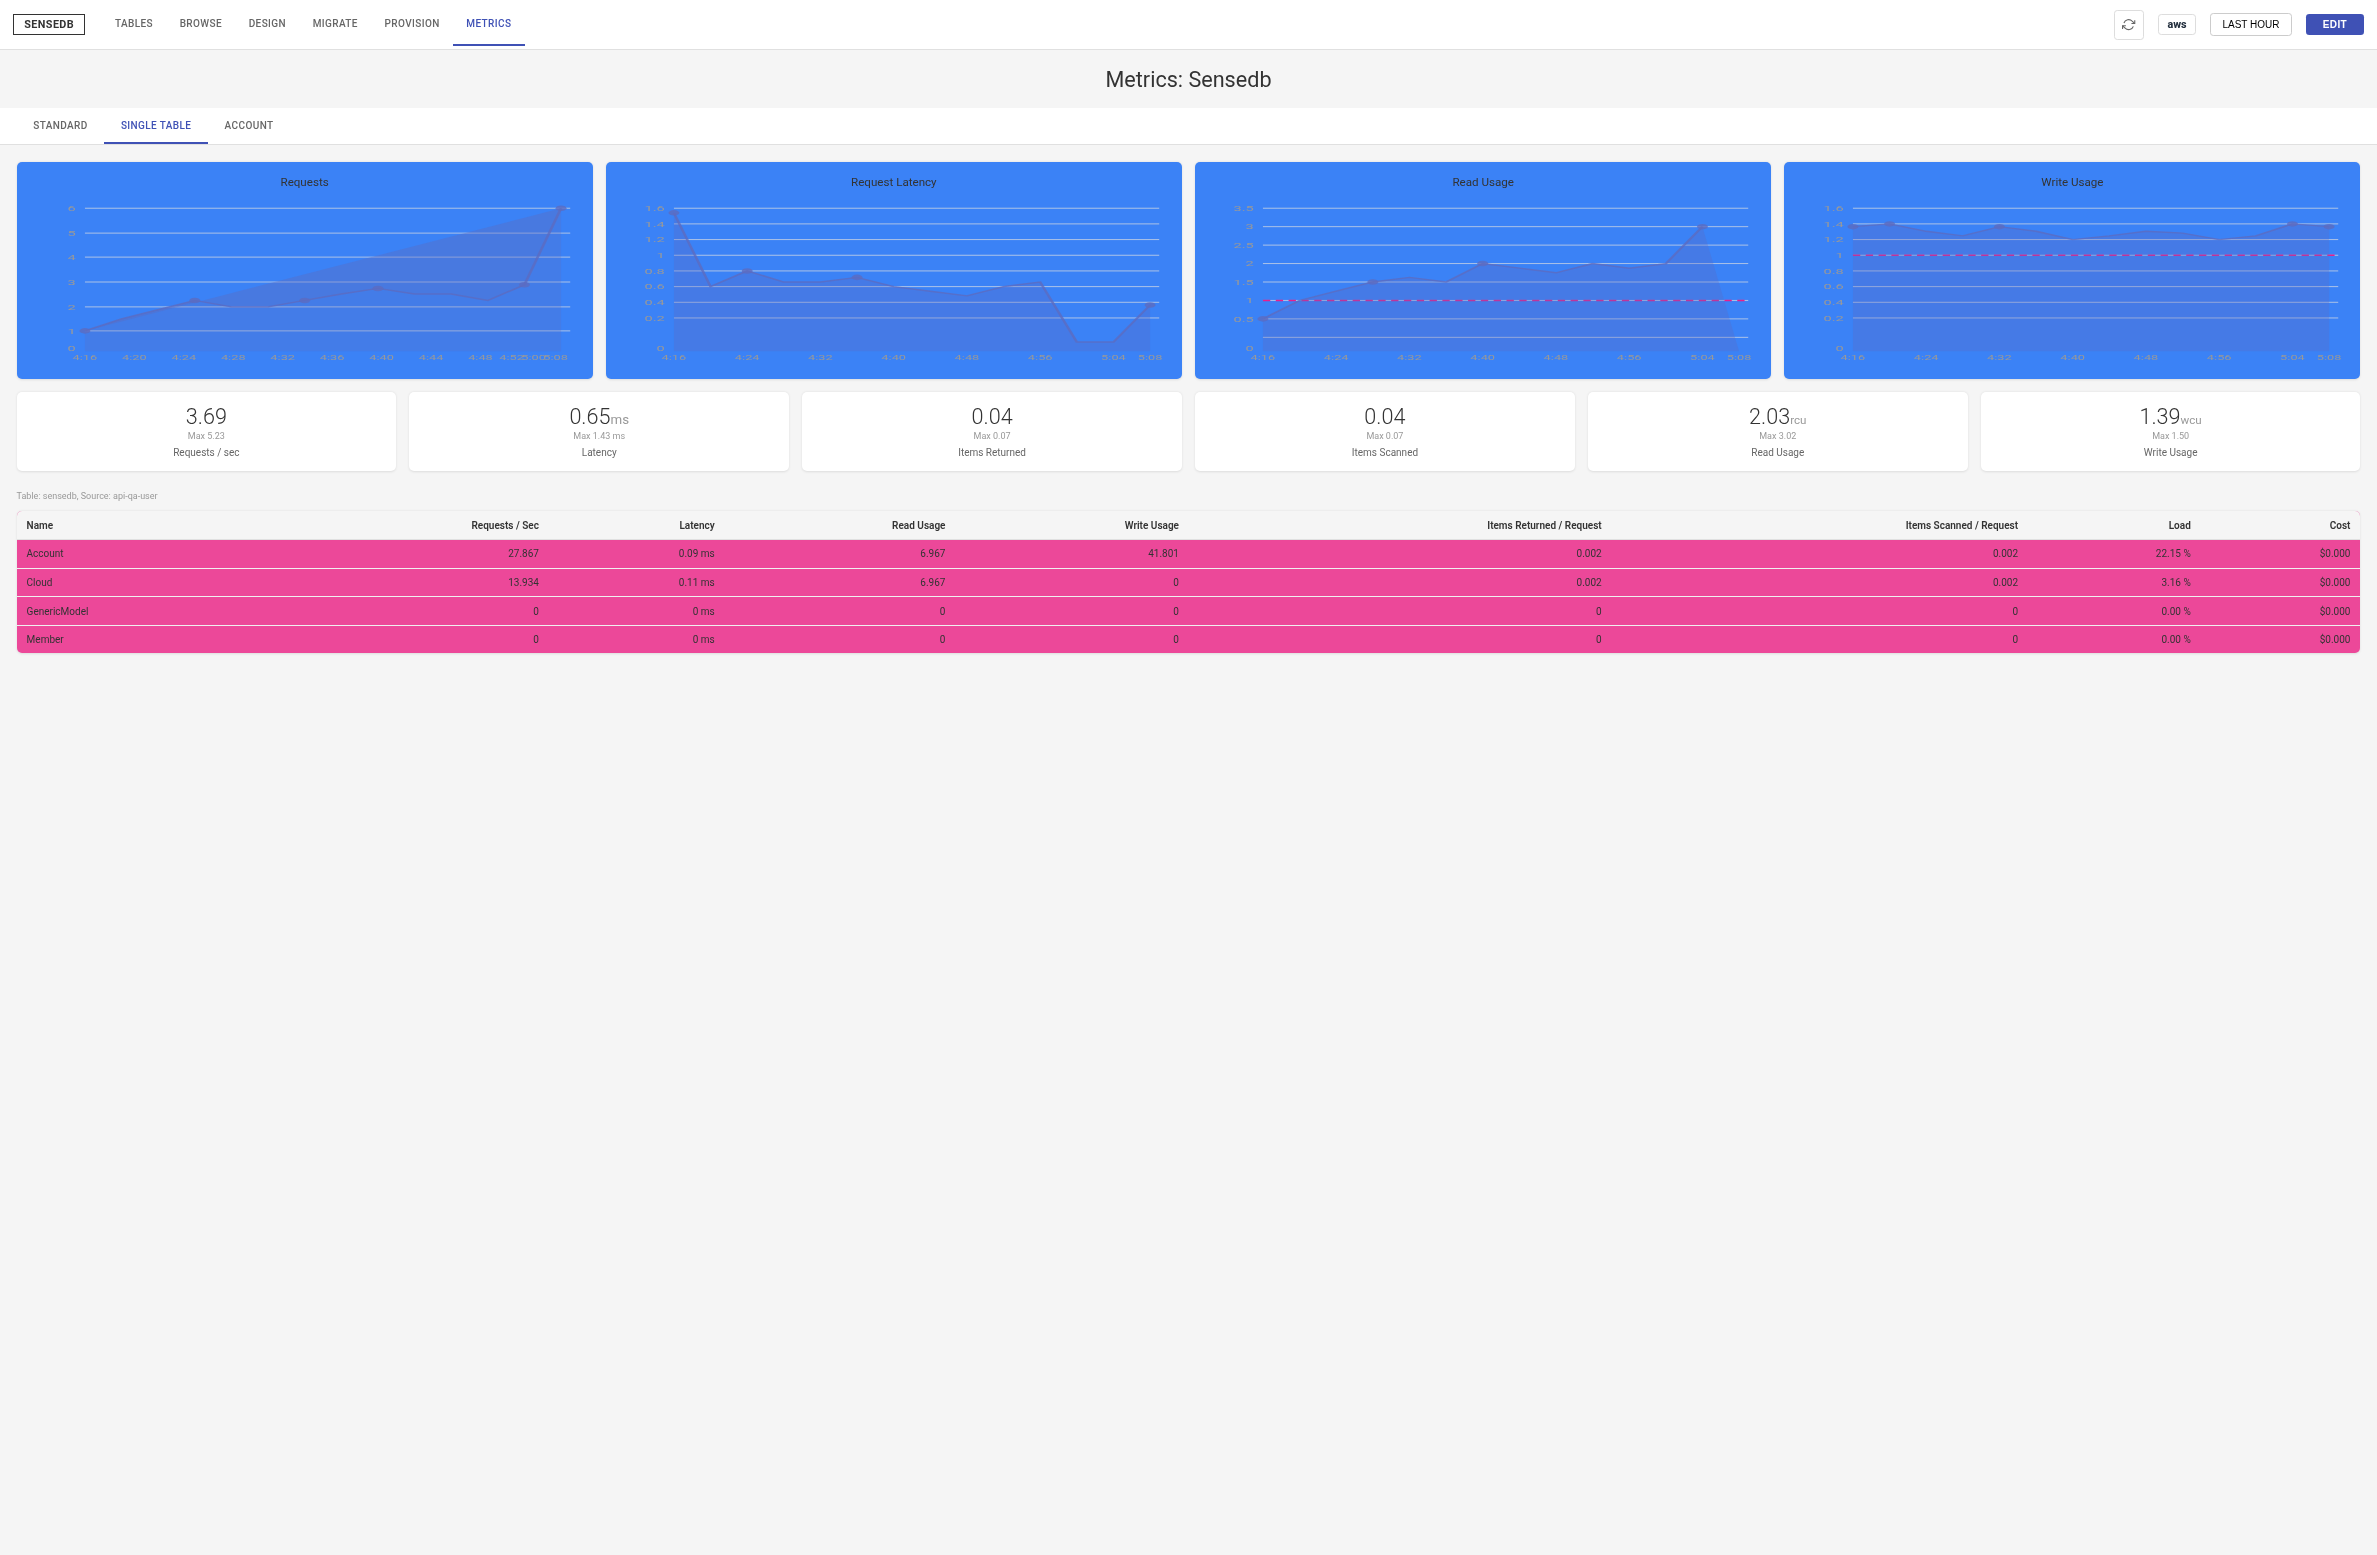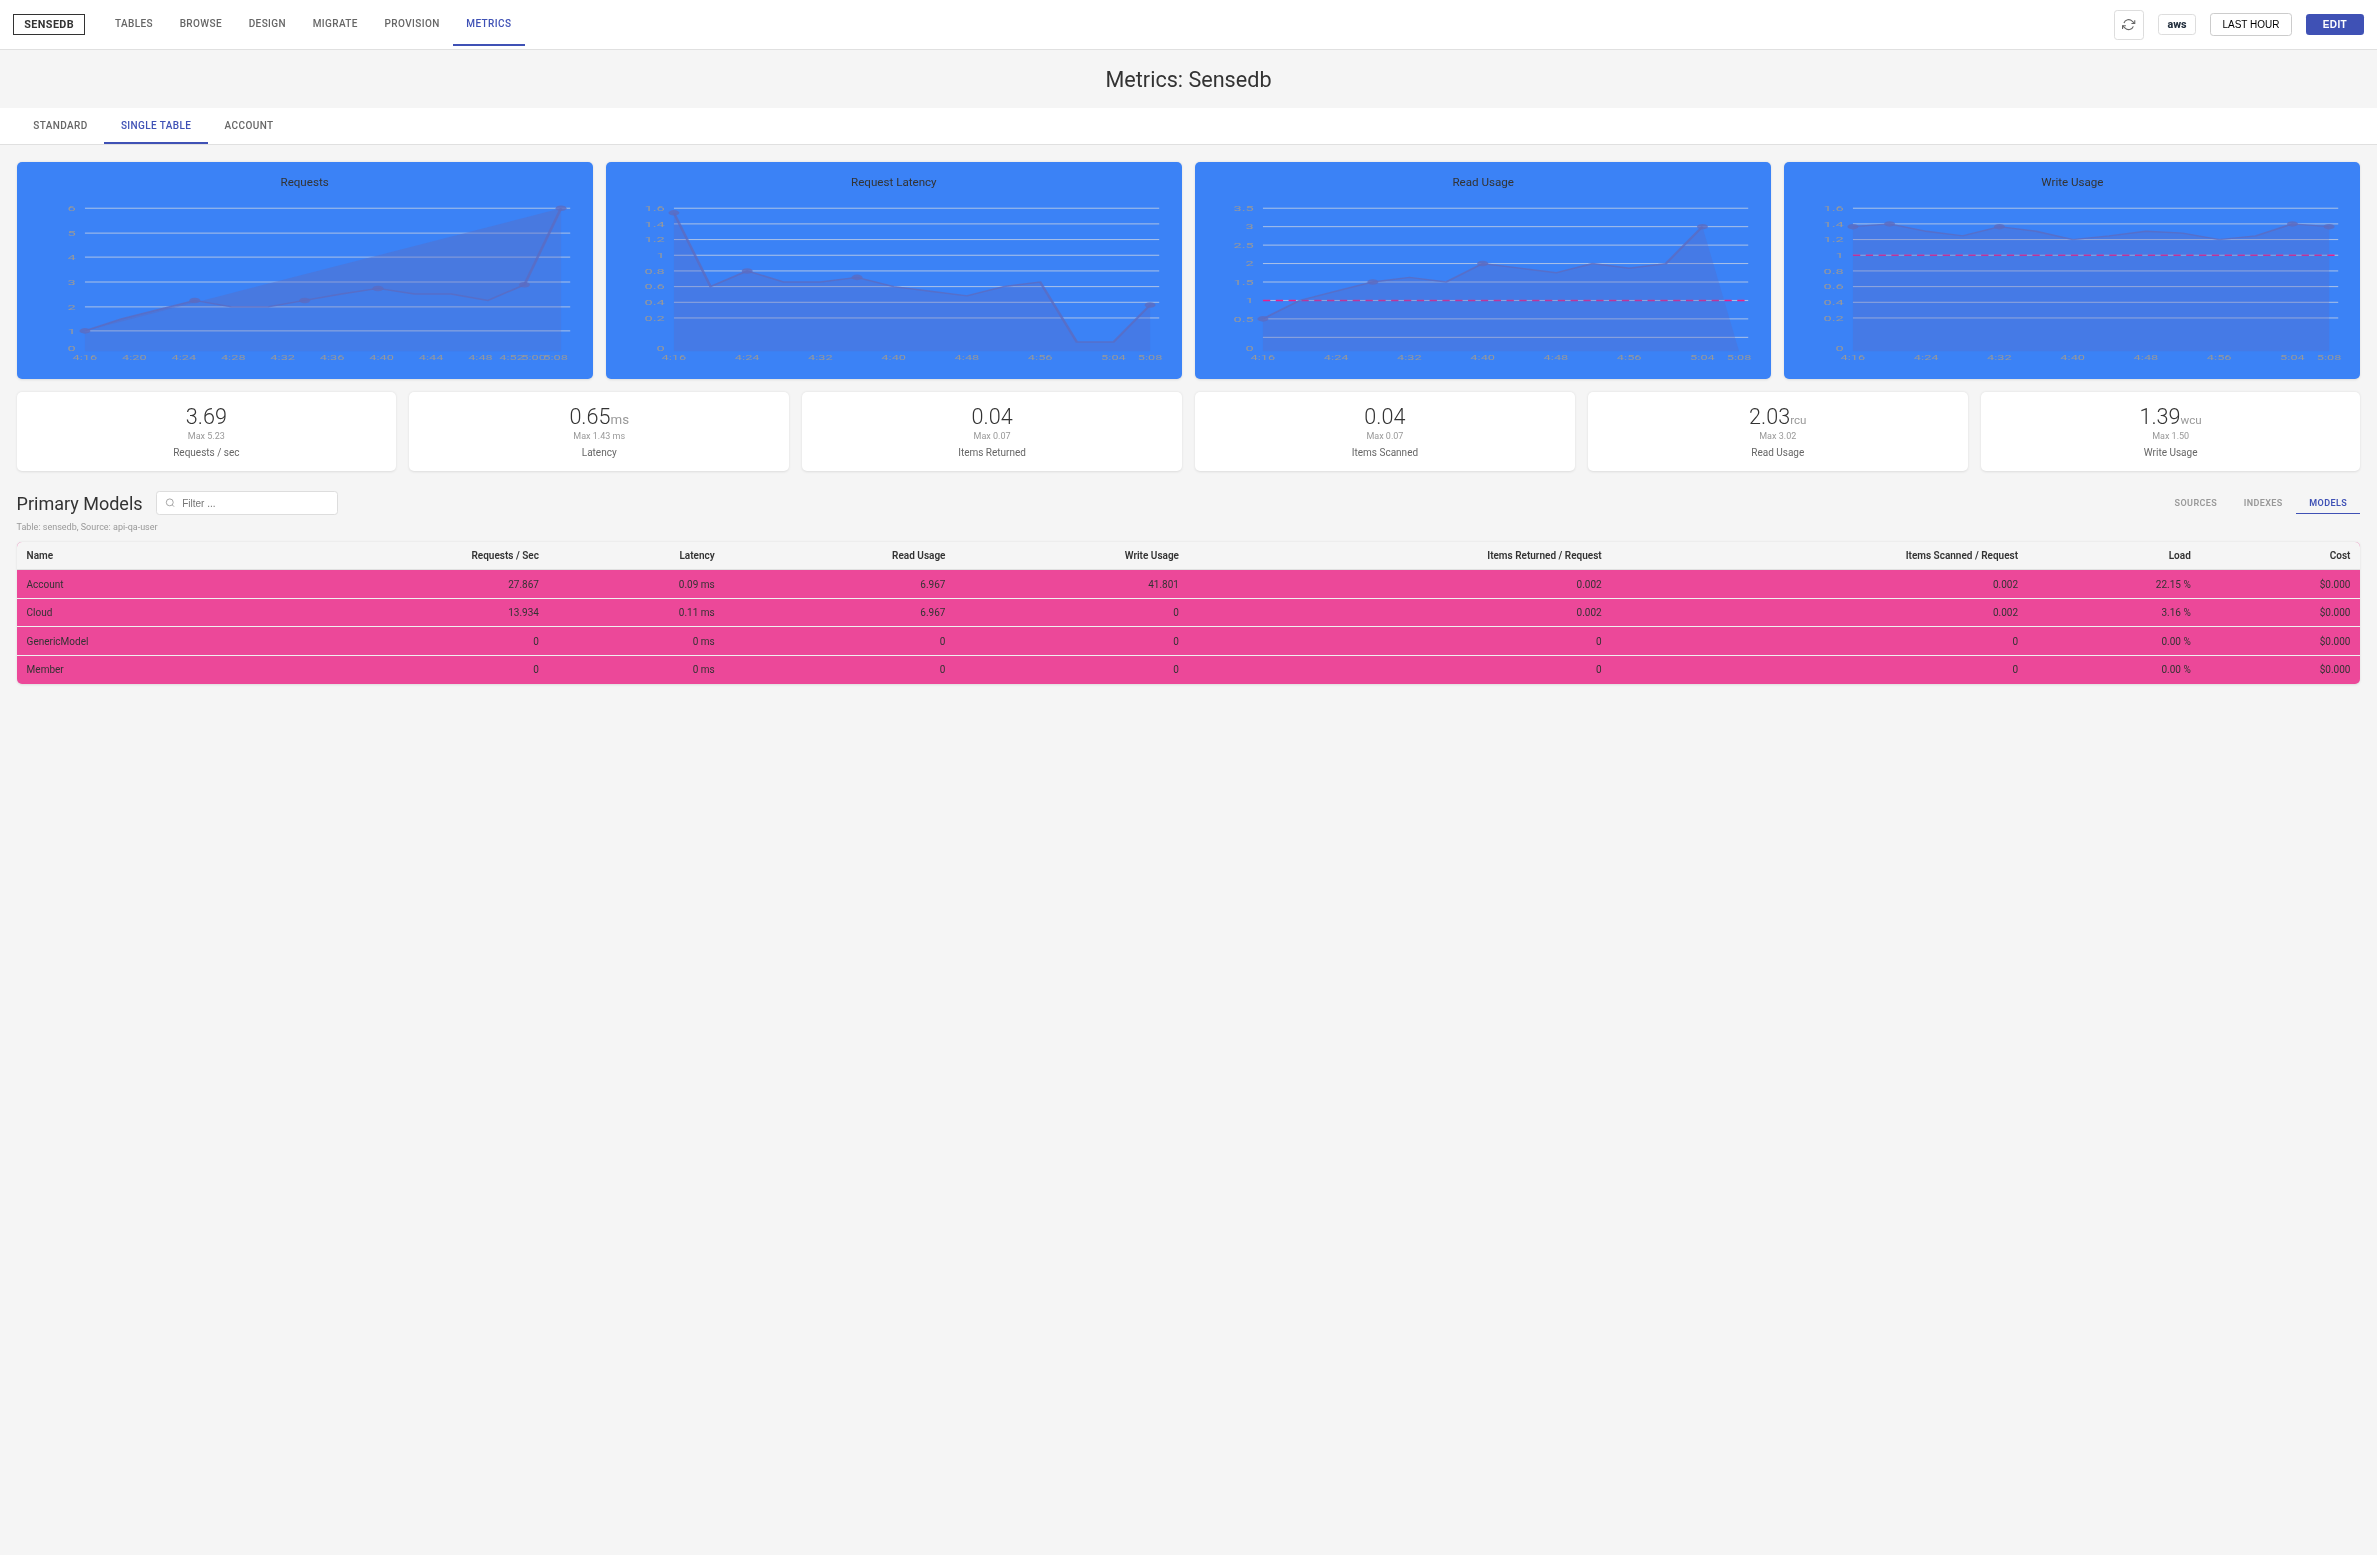--- a/index.html
+++ b/index.html
@@ -537,35 +537,20 @@
       <div class="stat-value">
         <span>1.39</span><span class="stat-unit" style="font-size:11.6px;color:#999;">wcu</span>
       </div>
       <div class="stat-max">Max 1.50</div>
       <div class="stat-label">Write Usage</div>
     </div>
 
 
   </div>
 
-  <div class="section-header">
-    <div class="section-title">Primary Models</div>
-    <div class="filter-input-wrap">
-      <svg width="11.6" height="11.6" viewBox="0 0 24 24" fill="none" stroke="#999" stroke-width="2">
-        <circle cx="11" cy="11" r="8"></circle>
-          <path d="m21 21-4.35-4.35"></path>
-      </svg>
-      <input type="text" placeholder="Filter ..." style="">
-    </div>
-    <div class="section-tabs">
-      <div class="section-tab">SOURCES</div>
-      <div class="section-tab">INDEXES</div>
-      <div class="section-tab active">MODELS</div>
-    </div>
-  </div>
 
   <div class="table-subtitle">Table: sensedb, Source: api-qa-user</div>
 
   <table class="data-table">
     <thead>
       <tr>
         <th>Name</th>
         <th>Requests / Sec</th>
         <th>Latency</th>
         <th>Read Usage</th>

